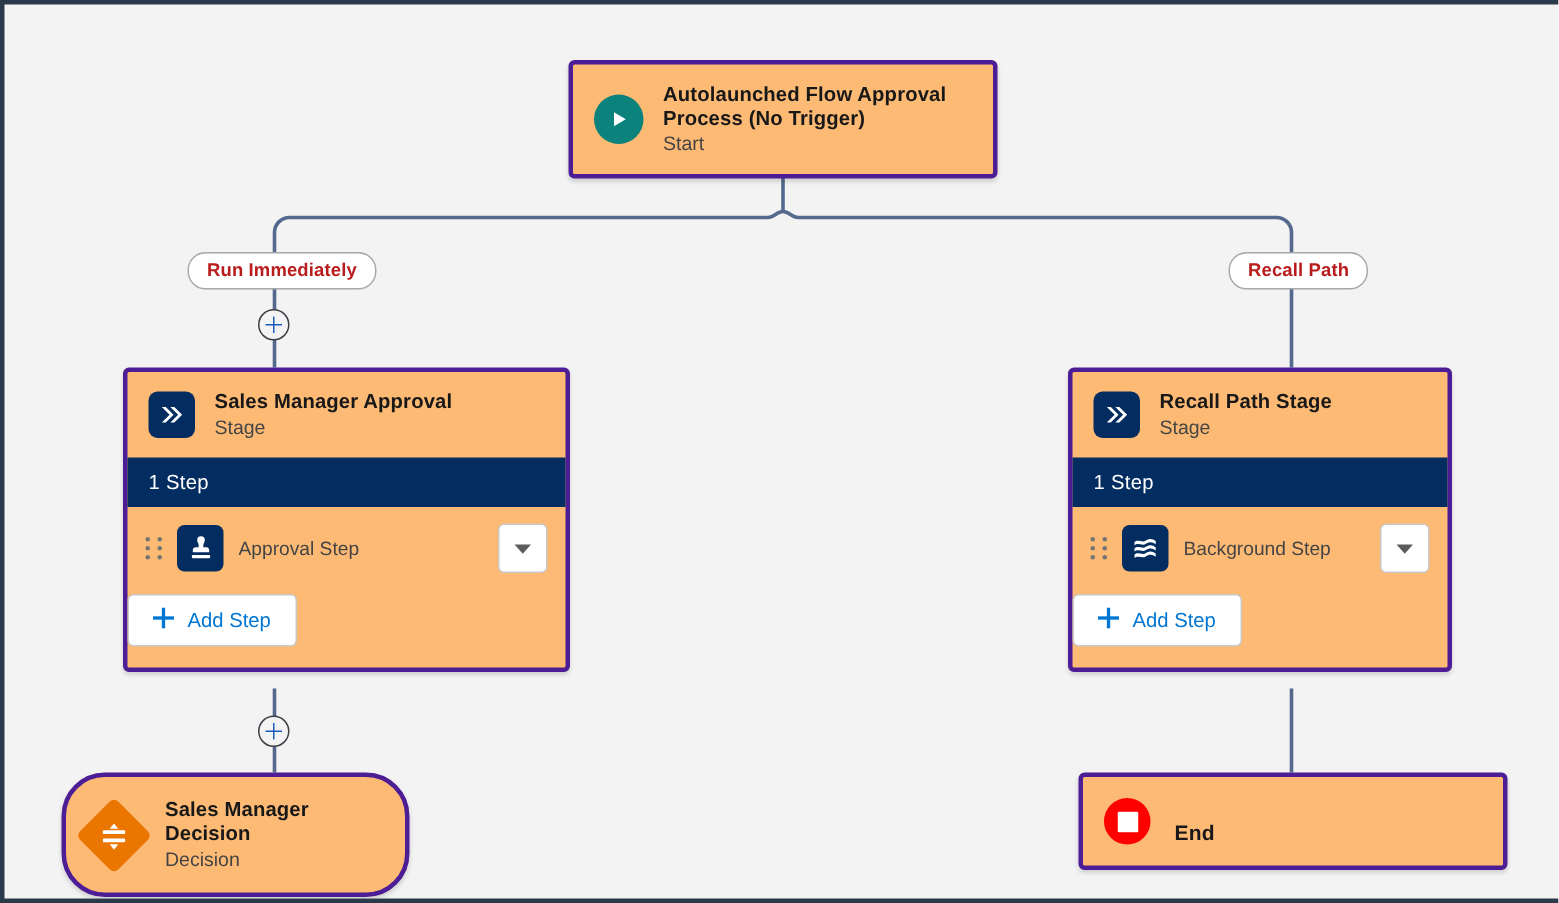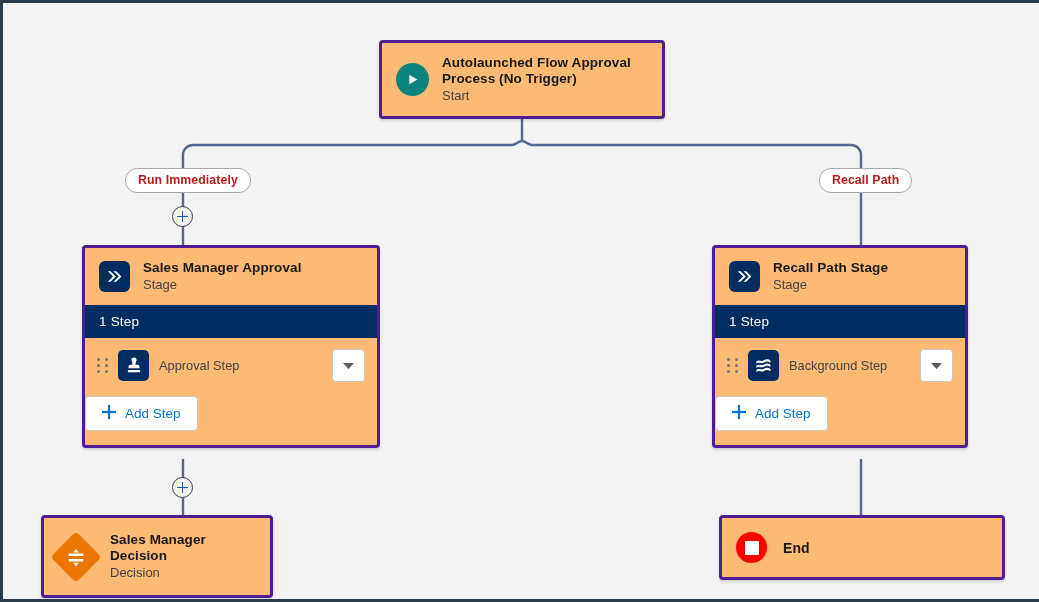--- a/index.html
+++ b/index.html
@@ -361,39 +361,39 @@
               <rect x="0" y="5.9" width="14" height="2.2" fill="#0176d3"></rect>
               <rect x="5.9" y="0" width="2.2" height="14" fill="#0176d3"></rect>
             </svg>
           </span>
           <span>Add Step</span>
         </button>
       </div>
     </div>
   </div>
 
-  <div class="node" style="left:38px; top:512px; width:232px;">
+  <div class="node" style="left:38px; top:512px; width:232px;border-radius:29px;">
     <div class="node-head" style="padding:14px 14px; gap:16px;">
       <span class="ic ic-decision">
         <svg width="19" height="19" viewBox="0 0 20 20" aria-hidden="true">
           <rect x="2.2" y="5.6" width="15.6" height="2.6" rx="0.6" fill="#ffffff"></rect>
           <rect x="2.2" y="11.4" width="15.6" height="2.6" rx="0.6" fill="#ffffff"></rect>
           <polygon points="10,0.8 13,4.6 7,4.6" fill="#ffffff"></polygon>
           <polygon points="10,19.2 13,15.4 7,15.4" fill="#ffffff"></polygon>
         </svg>
       </span>
       <span>
         <div class="node-title">Sales Manager Decision</div>
         <div class="node-sub">Decision</div>
       </span>
     </div>
   </div>
 
   <div class="node" style="left:716px; top:512px; width:286px;">
-    <div class="node-head" style="padding:14px 14px; gap:16px;">
+    <div class="node-head" style="padding:14px 14px; gap:16px;align-items:flex-end;">
       <span class="ic ic-end">
         <svg width="14" height="14" viewBox="0 0 14 14" aria-hidden="true">
           <rect x="0" y="0" width="14" height="14" rx="1.2" fill="#ffffff"></rect>
         </svg>
       </span>
       <span class="node-title" style="font-size:14px;">End</span>
     </div>
   </div>
 
 </div>

